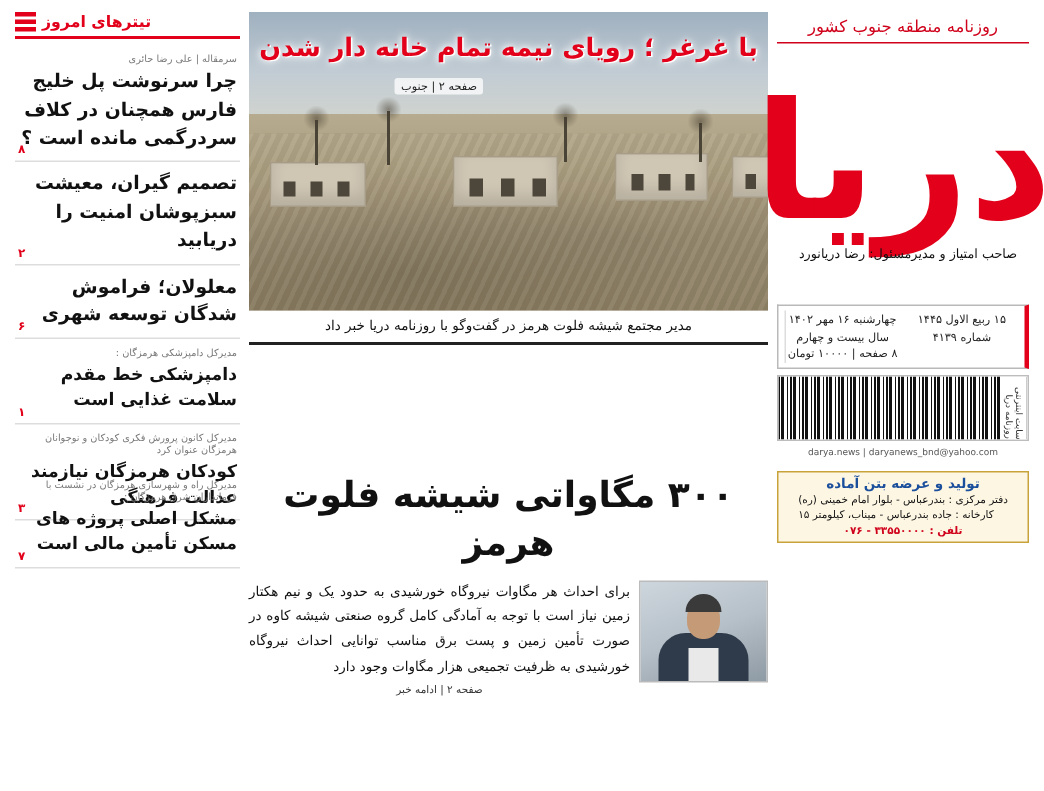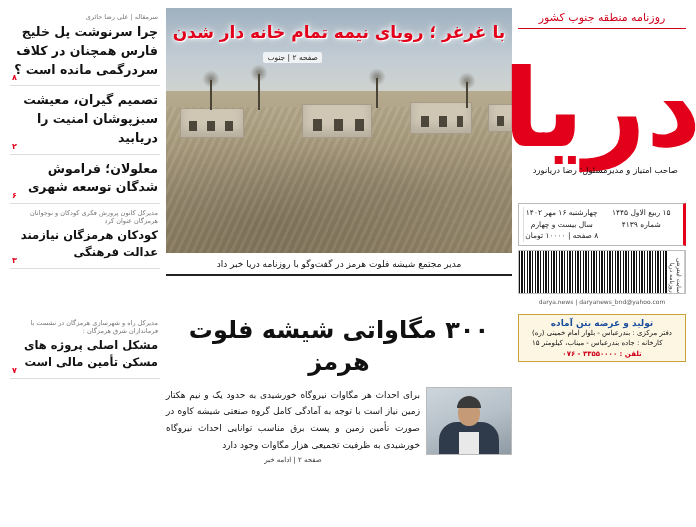--- a/index.html
+++ b/index.html
@@ -163,21 +163,21 @@
   
   .center-col {
     flex: 1;
     display: flex;
     flex-direction: column;
     min-width: 0;
   }
   .photo {
     position: relative;
     width: 100%;
-    height: 245px;
+    height: 199px;
     overflow: hidden;
     background: linear-gradient(to bottom, #aab7c4 0%, #b9c3cb 22%, #b4ae9b 34%, #a89a82 55%, #9d9079 75%, #8d8068 100%);
   }
   .sky {
     position: absolute; left:0; right:0; top:0; height: 34%;
     background: linear-gradient(to bottom, #9fb0bf 0%, #c2ccd4 60%, #cfd3cf 100%);
   }
   .ground {
     position: absolute; left:0; right:0; top: 34%; bottom:0;
     background: linear-gradient(to bottom, #b6ab8f 0%, #ab9e80 28%, #9e9176 60%, #8e8165 100%);
@@ -348,37 +348,50 @@
   }
 </style>
 </head>
 <body>
 
 <div class="page">
 
   <div class="masthead">
 
     <div class="side-col" style="order:3;">
+      <div class="side-head">
+        <span class="bars">
+            <i></i>
+            <i></i>
+            <i></i>
+          </span>
+        <span class="txt">تیترهای امروز</span>
+      </div>
 
       <div class="side-item">
         <div class="meta">سرمقاله | علی رضا حائری</div>
         <div class="title">چرا سرنوشت پل خلیج فارس همچنان در کلاف سردرگمی مانده است ؟</div>
         <div class="side-num">۸</div>
       </div>
 
       <div class="side-item">
         <div class="title">تصمیم گیران، معیشت سبزپوشان امنیت را دریابید</div>
         <div class="side-num">۲</div>
       </div>
 
       <div class="side-item">
         <div class="title">معلولان؛ فراموش شدگان توسعه شهری</div>
         <div class="side-num">۶</div>
       </div>
 
+      <div class="side-item">
+        <div class="meta">مدیرکل دامپزشکی هرمزگان :</div>
+        <div class="title small">دامپزشکی خط مقدم سلامت غذایی است</div>
+        <div class="side-num">۱</div>
+      </div>
 
       <div class="side-item">
         <div class="meta">مدیرکل کانون پرورش فکری کودکان و نوجوانان هرمزگان عنوان کرد</div>
         <div class="title small">کودکان هرمزگان نیازمند عدالت فرهنگی</div>
         <div class="side-num">۳</div>
       </div>
     </div>
 
     <div class="center-col" style="order:2;">
       <div class="photo">

